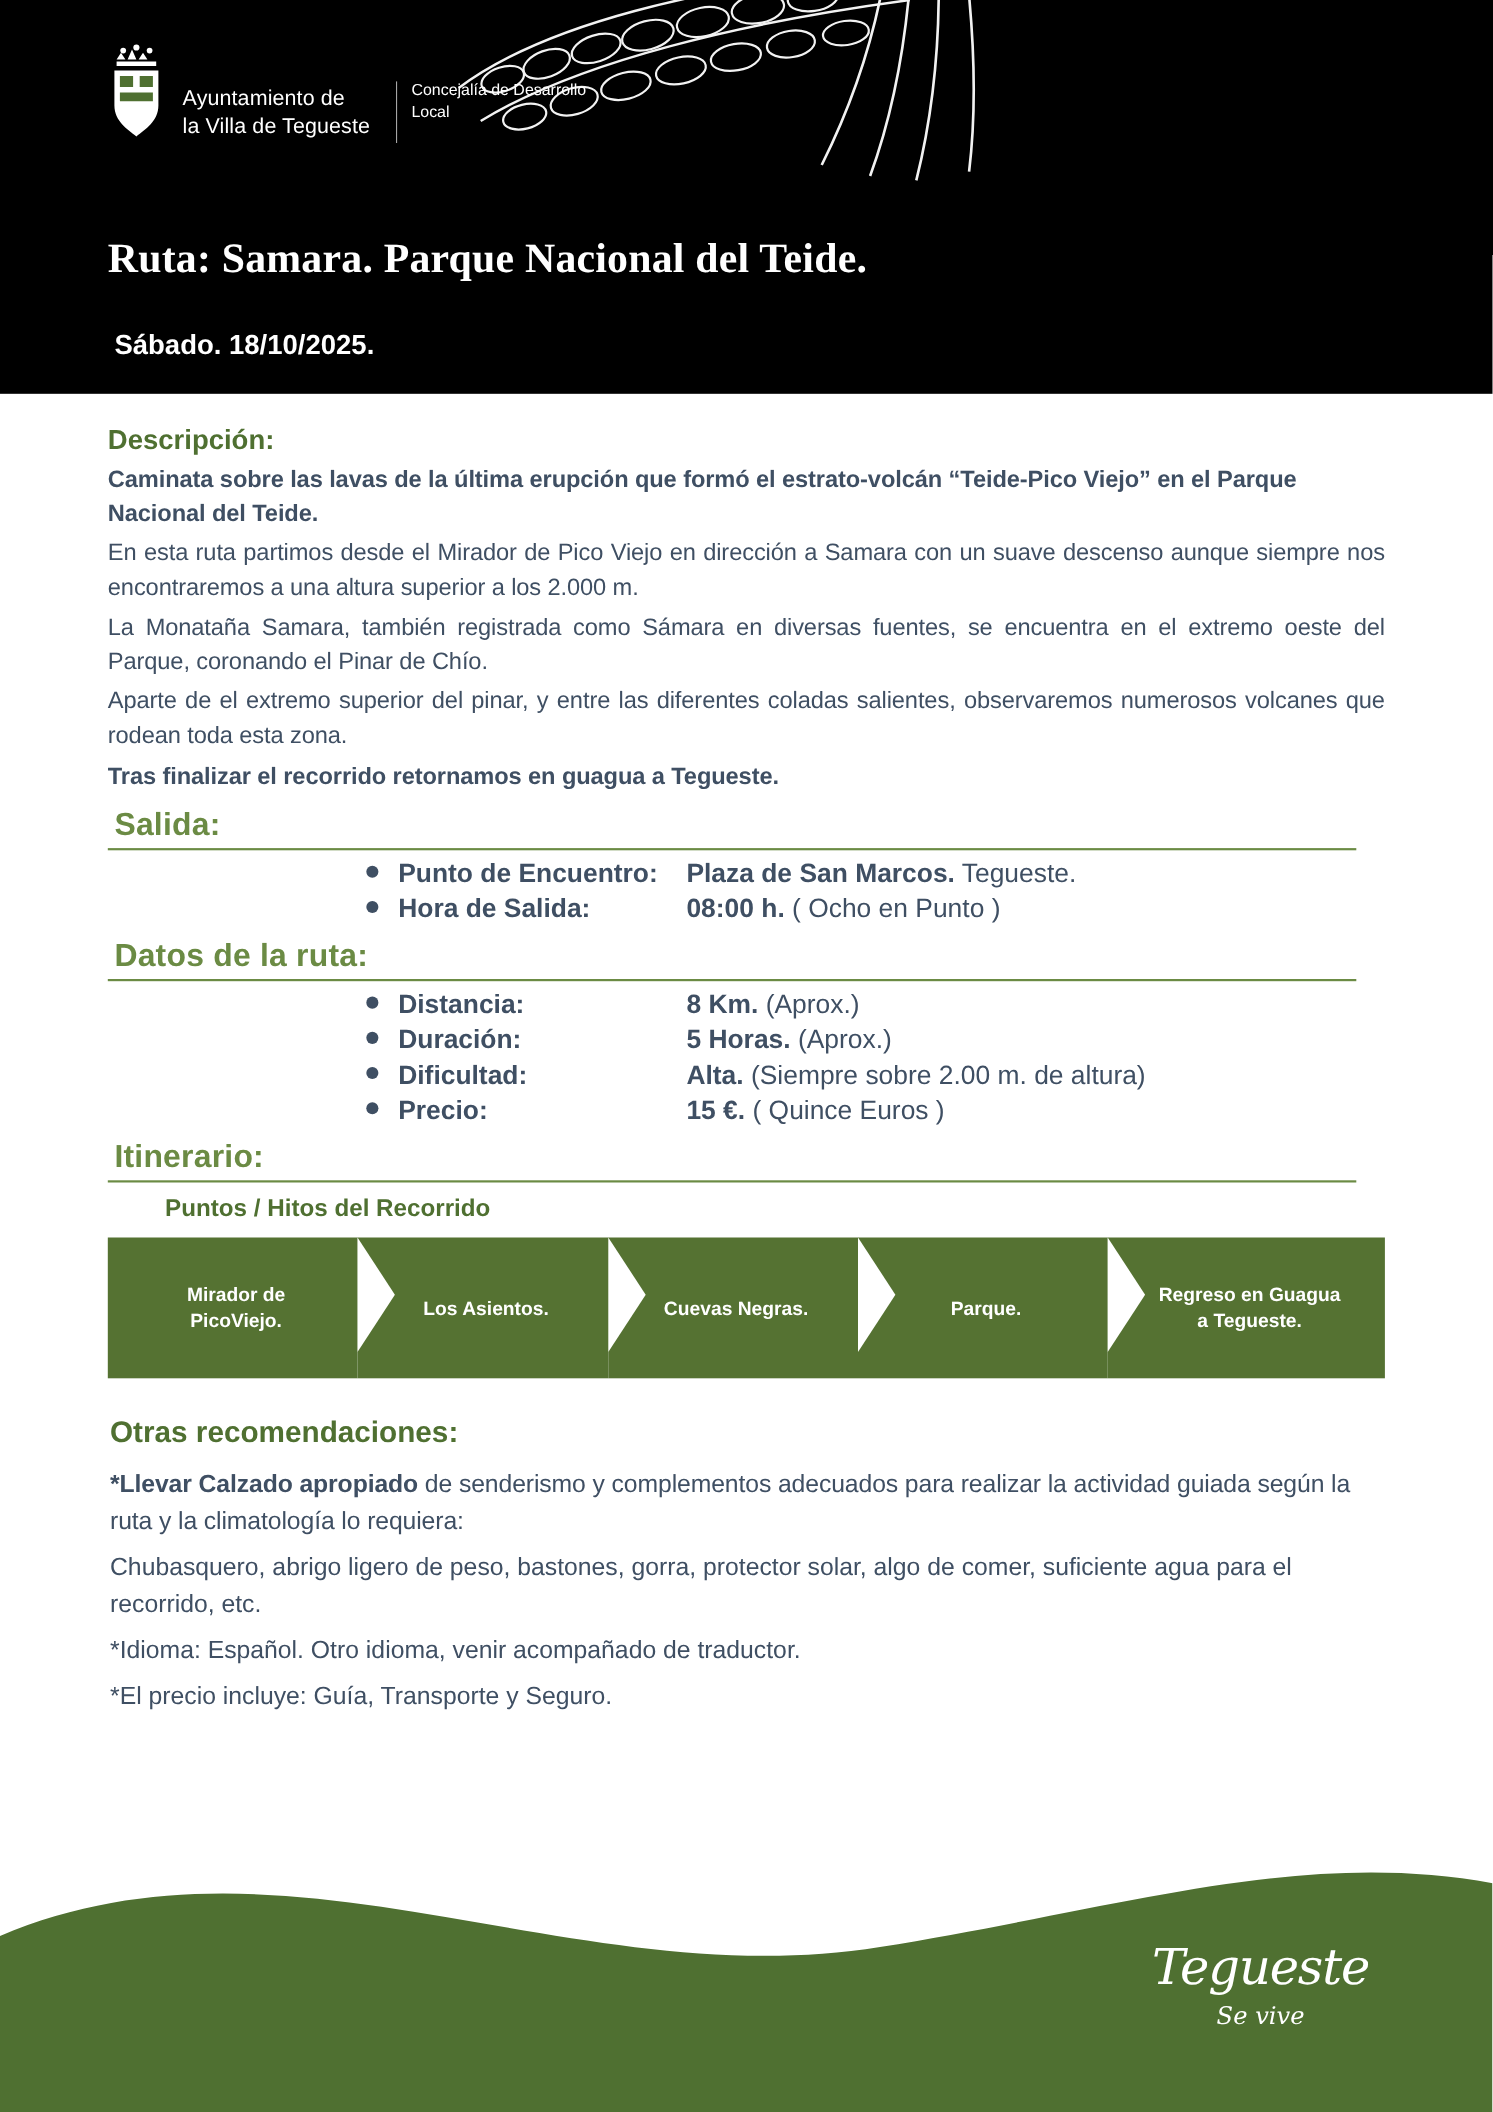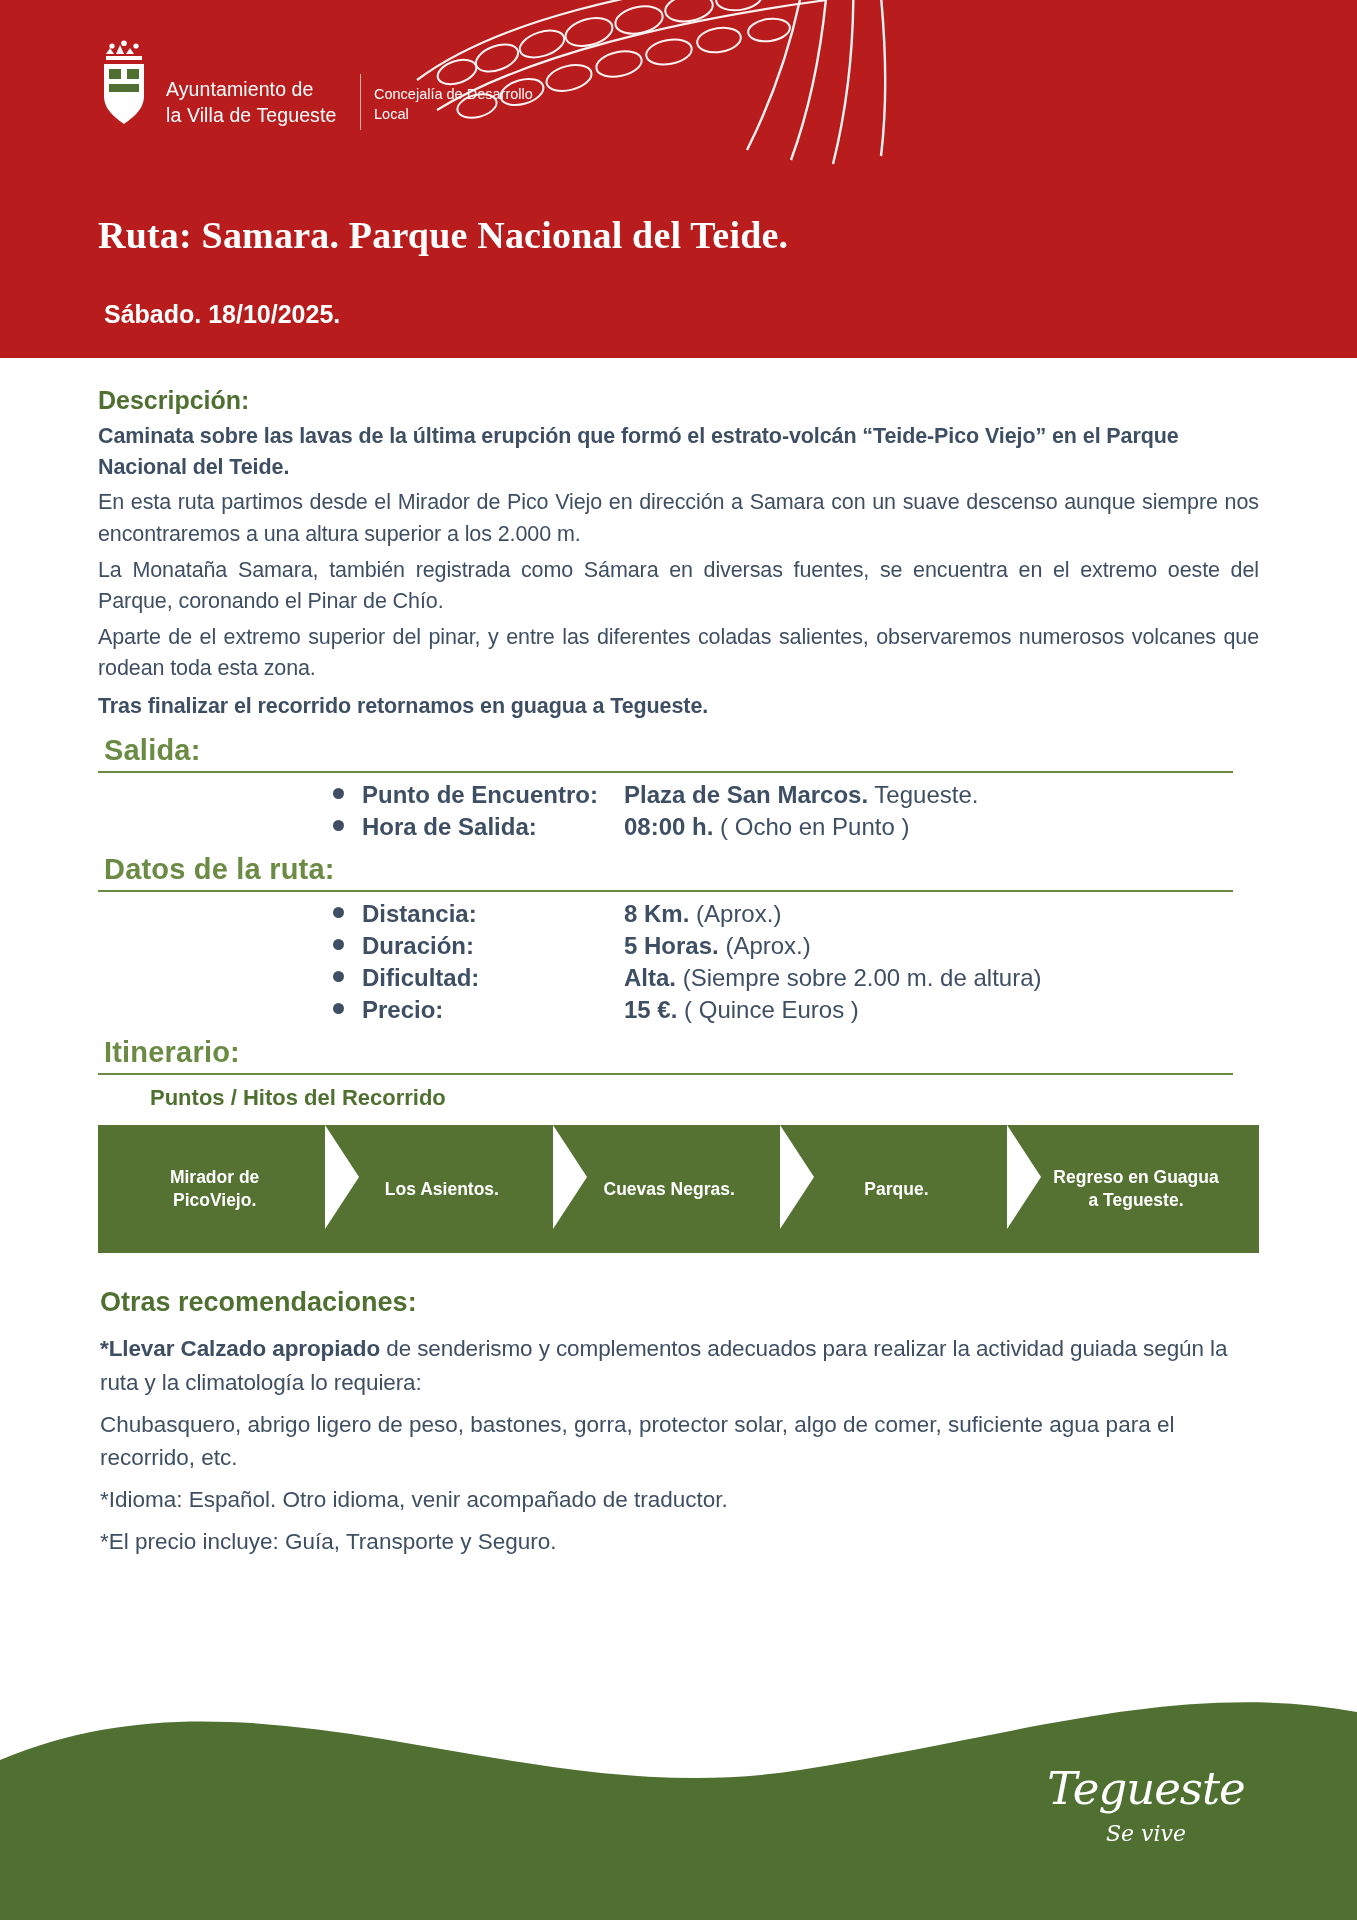--- a/index.html
+++ b/index.html
@@ -12,21 +12,21 @@
     color: #3c4a5a;
     position: relative;
     overflow: hidden;
   }
 
   
   .header {
     position: relative;
     width: 100%;
     height: 358px;
-    background: #b91c1c;
+    background: #000000;
     overflow: hidden;
   }
   .header-deco {
     position: absolute;
     top: -40px;
     right: 380px;
     width: 600px;
     height: 260px;
     opacity: .95;
     pointer-events: none;
@@ -52,21 +52,21 @@
     position: absolute;
     left: 360px;
     top: 74px;
     width: 1px;
     height: 56px;
     background: rgba(255,255,255,.65);
   }
   .dept-name {
     position: absolute;
     left: 374px;
-    top: 84px;
+    top: 72px;
     font-size: 14.5px;
     line-height: 1.38;
     color: #ffffff;
     width: 200px;
   }
   .route-title {
     position: absolute;
     left: 98px;
     top: 213px;
     font-size: 38px;

